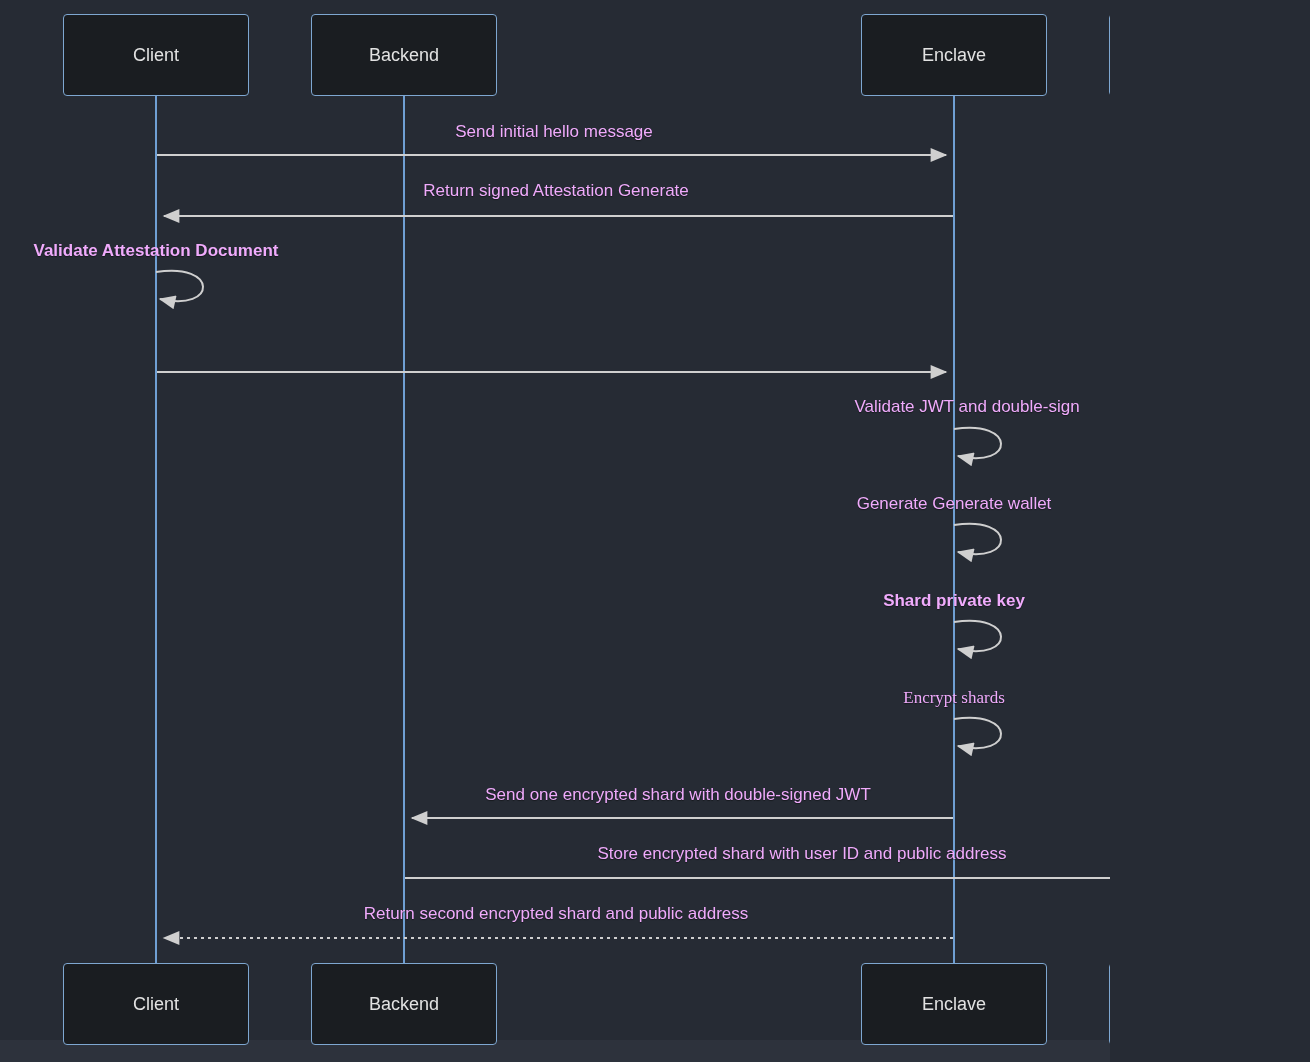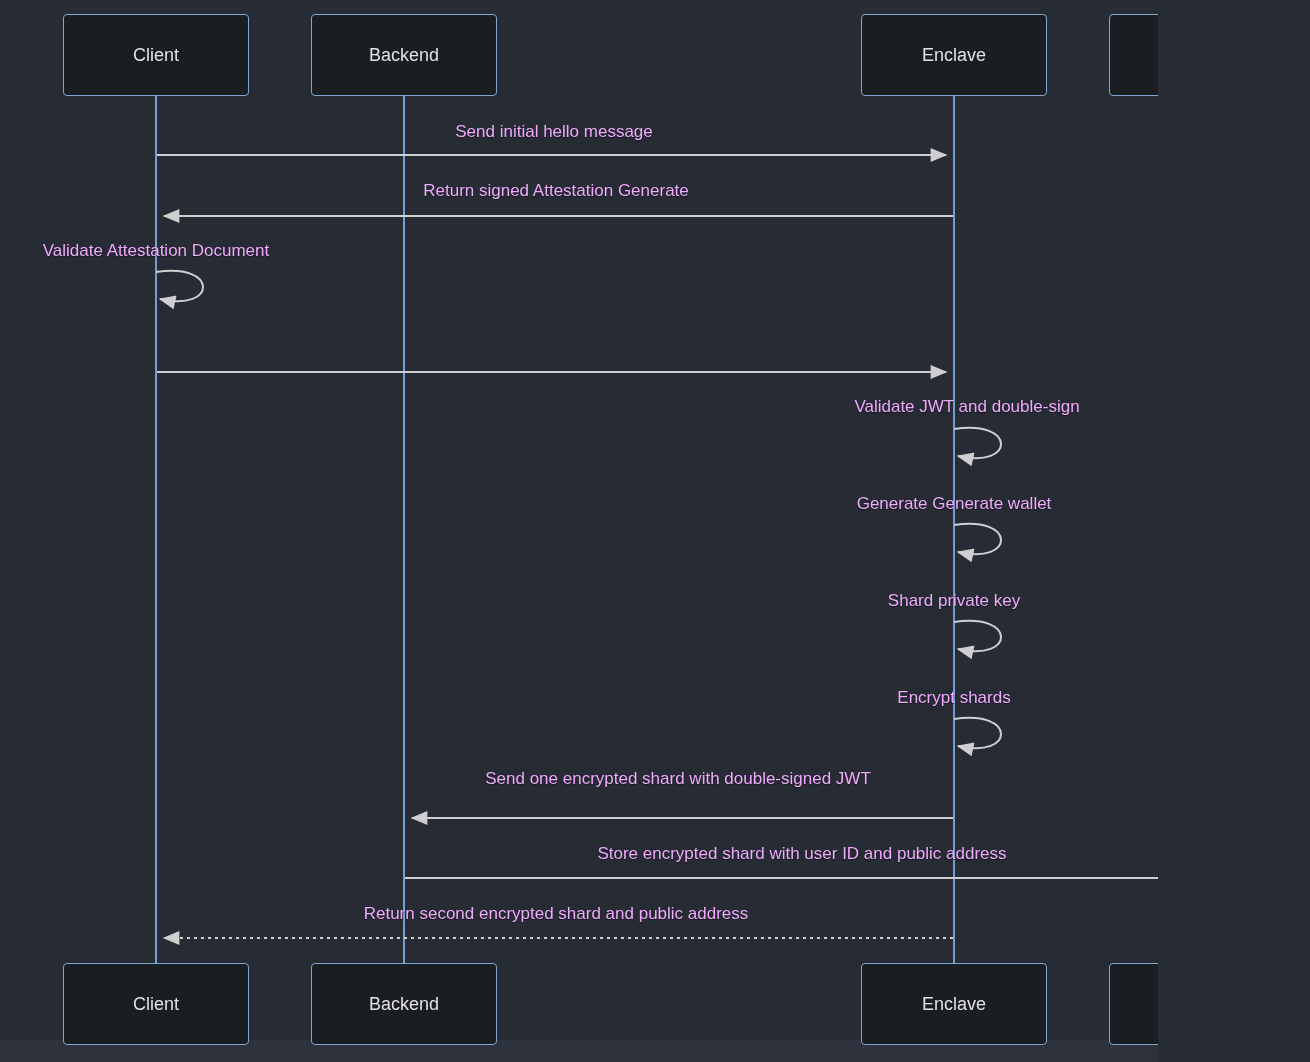--- a/index.html
+++ b/index.html
@@ -3,21 +3,20 @@
 <meta charset="utf-8">
 <style>
   html, body { margin: 0; padding: 0; background: #262b34; }
   #stage {
     position: relative;
     width: 1110px;
     height: 1062px;
     background: #262b34;
     overflow: hidden;
     font-family: "Liberation Sans", sans-serif;
-    padding-left: 48px;
   }
   #footer-strip {
     position: absolute;
     left: 0; right: 0;
     top: 1040px; height: 22px;
     background: #2d323c;
   }
   svg.lines-layer {
     position: absolute;
     left: 0; top: 0;
@@ -104,22 +103,22 @@
     </div>
   <div class="actor-box" style="left:861px; top:963px;">
       <span>Enclave</span>
     </div>
   <div class="actor-box" style="left:1109px;top:963px;">
       <span>DB</span>
     </div>
 
   <div class="msg-label" style="left:554px; top:122px;">Send initial hello message</div>
   <div class="msg-label" style="left:556px; top:181px;">Return signed Attestation Generate</div>
-  <div class="msg-label" style="left:156px; top:241px;">Validate Attestation Document</div>
+  <div class="msg-label" style="left:156px; top:241px;font-weight:bold;">Validate Attestation Document</div>
   <div class="msg-label" style="left:954px; top:397px;margin-left:13px;">Validate JWT and double-sign</div>
   <div class="msg-label" style="left:954px; top:494px;">Generate Generate wallet</div>
-  <div class="msg-label" style="left:954px; top:591px;">Shard private key</div>
-  <div class="msg-label" style="left:954px; top:688px;">Encrypt shards</div>
-  <div class="msg-label" style="left:678px; top:769px;">Send one encrypted shard with double-signed JWT</div>
+  <div class="msg-label" style="left:954px; top:591px;font-weight:bold;">Shard private key</div>
+  <div class="msg-label" style="left:954px; top:688px;font-family:Liberation Serif, serif;">Encrypt shards</div>
+  <div class="msg-label" style="left:678px; top:785px;">Send one encrypted shard with double-signed JWT</div>
   <div class="msg-label" style="left:802px; top:844px;">Store encrypted shard with user ID and public address</div>
   <div class="msg-label" style="left:556px; top:904px;">Return second encrypted shard and public address</div>
 
 </div>
 
 </body></html>

